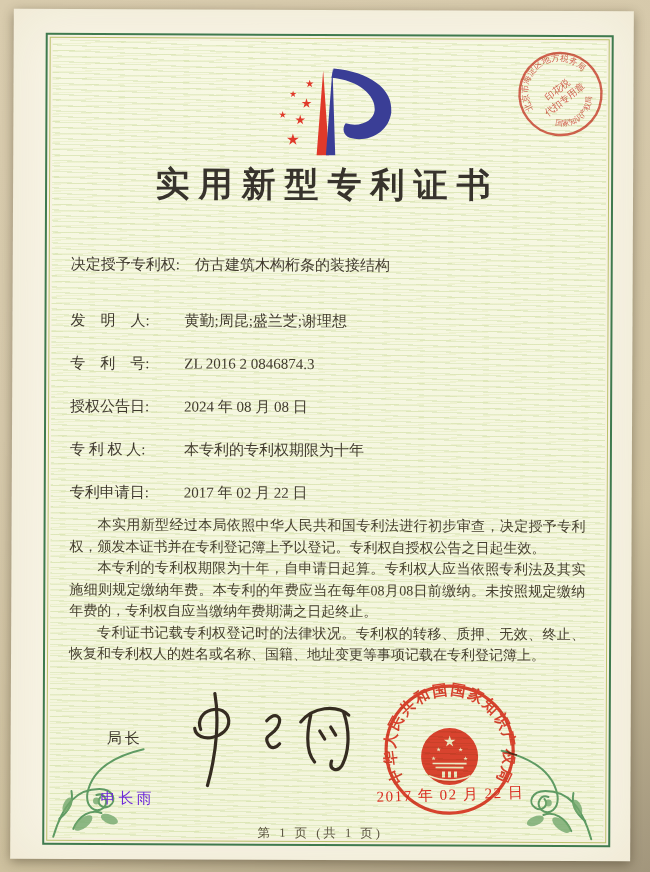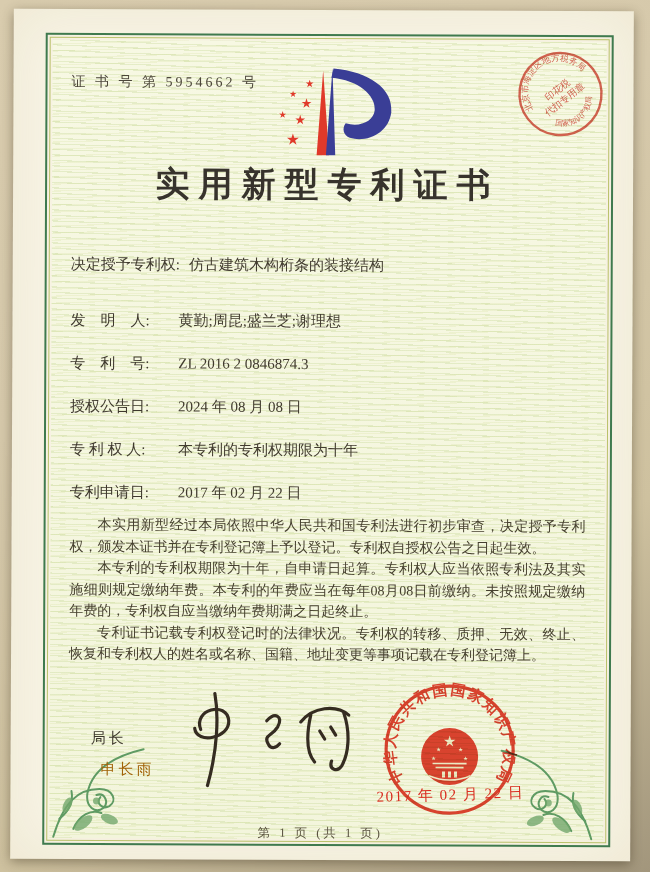--- a/index.html
+++ b/index.html
@@ -30,29 +30,29 @@
       linear-gradient(#f7f8e3,#f3f5dc);
   }
   .cert-no{position:absolute;left:58px;top:64px;font-size:14px;letter-spacing:3px;color:#4c463a;white-space:nowrap;}
   .logo{position:absolute;left:262px;top:56px;width:120px;height:100px;}
   .title{
     position:absolute;left:0;right:0;top:152px;text-align:center;
     font-size:34px;font-weight:bold;letter-spacing:9px;text-indent:9px;color:#37332c;
   }
   .frow{position:absolute;left:58px;font-size:15px;color:#3e382d;white-space:nowrap;}
   .frow .flabel{display:inline-block;min-width:99px;}
-  .frow .fvalue{margin-left:9px;color:#423c2f;text-align:center;}
+  .frow .fvalue{margin-left:15px;color:#423c2f;text-align:center;}
   .r1{top:246px}.r2{top:302px}.r3{top:345px}.r4{top:388px}.r5{top:431px}.r6{top:474px}
   .paras{
     position:absolute;left:58px;top:505px;width:516px;
     font-size:14px;line-height:21.5px;text-align:justify;color:#46402f;
   }
   .paras p{margin:0;text-indent:2em;}
-  .sig-title{position:absolute;left:80px;top:720px;font-size:15px;letter-spacing:3px;color:#3e382d;}
-  .sig-name{position:absolute;left:90px;top:751px;font-size:15px;letter-spacing:3px;color:#a16207;}
+  .sig-title{position:absolute;left:96px;top:720px;font-size:15px;letter-spacing:3px;color:#3e382d;}
+  .sig-name{position:absolute;left:90px;top:780px;font-size:15px;letter-spacing:3px;color:#6d28d9;}
   .signature{position:absolute;left:152px;top:676px;width:214px;height:108px;}
   .seal{position:absolute;left:356px;top:656px;width:166px;height:166px;opacity:.95;mix-blend-mode:multiply;}
   .seal-date{
     position:absolute;left:350px;top:775px;width:180px;text-align:center;
     font-size:15px;letter-spacing:1.5px;color:#d92c1e;transform:rotate(-2deg);
   }
   .footer{position:absolute;left:0;right:0;top:815px;text-align:center;font-size:12.5px;letter-spacing:3px;color:#5a5340;}
   .tax-stamp{position:absolute;left:498px;top:34px;width:98px;height:98px;opacity:.85;mix-blend-mode:multiply;}
   .flourish{position:absolute;width:110px;height:112px;pointer-events:none;}
   .fl-bl{left:29px;top:722px;}
@@ -92,21 +92,20 @@
         <path d="M20,88 C30,80 34,70 32,60"></path>
       </g>
       <g fill="#74a86d" opacity=".8">
         <ellipse cx="44" cy="92" rx="11" ry="5" transform="rotate(-38 44 92)"></ellipse>
         <ellipse cx="70" cy="88" rx="9" ry="4.5" transform="rotate(22 70 88)"></ellipse>
         <ellipse cx="28" cy="74" rx="8" ry="4" transform="rotate(-65 28 74)"></ellipse>
         <circle cx="57" cy="70" r="3.4"></circle>
       </g>
     </svg>
 
-    <div class="cert-no">证 书 号 第 5954662 号</div>
 
     <svg class="logo" viewBox="0 0 116 96">
       <defs>
         <path id="st5" d="M0,-1 L0.225,-0.309 0.951,-0.309 0.363,0.118 0.588,0.809 0,0.382 -0.588,0.809 -0.363,0.118 -0.951,-0.309 -0.225,-0.309 Z"></path>
       </defs>
       <g fill="#e0392a">
         <use href="#st5" transform="translate(33,17) scale(4)"></use>
         <use href="#st5" transform="translate(17,27) scale(3.4)"></use>
         <use href="#st5" transform="translate(30,36) scale(5)"></use>
         <use href="#st5" transform="translate(7,47)  scale(3.6)"></use>

